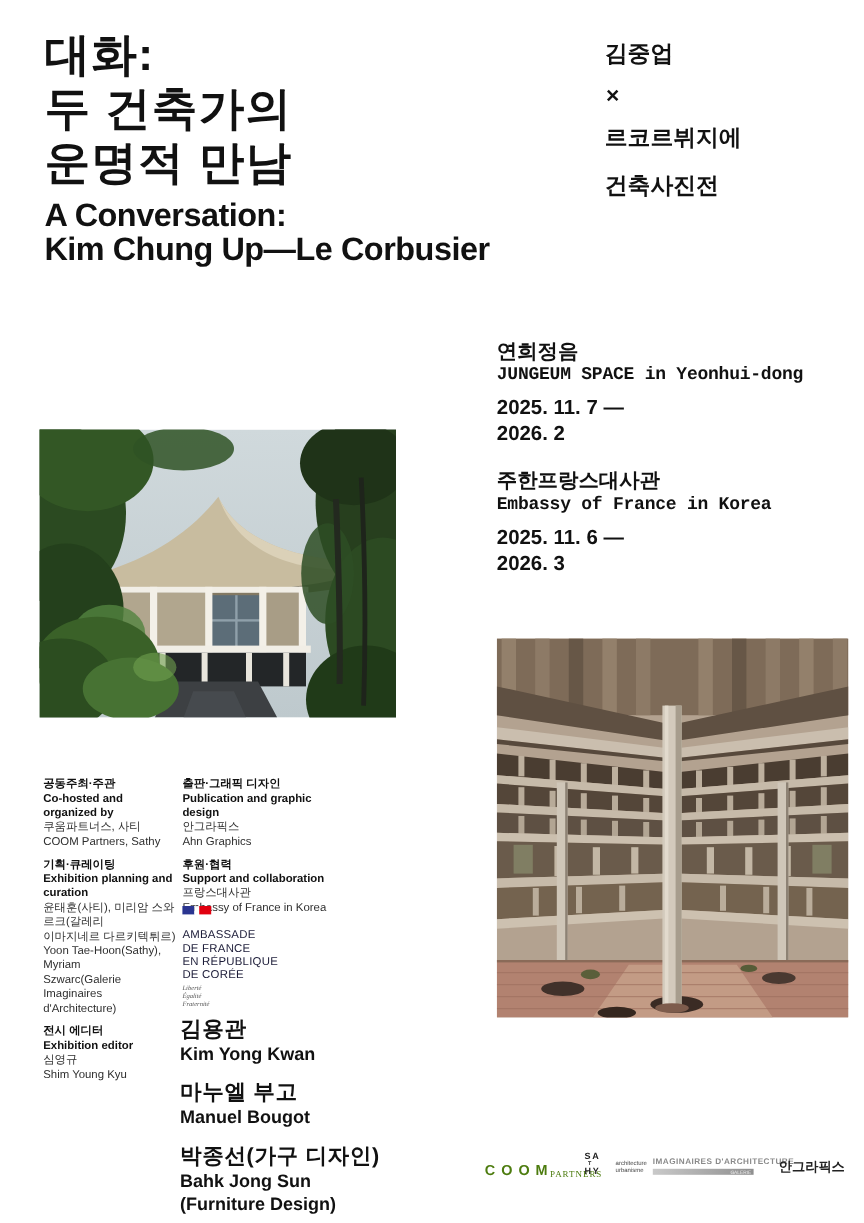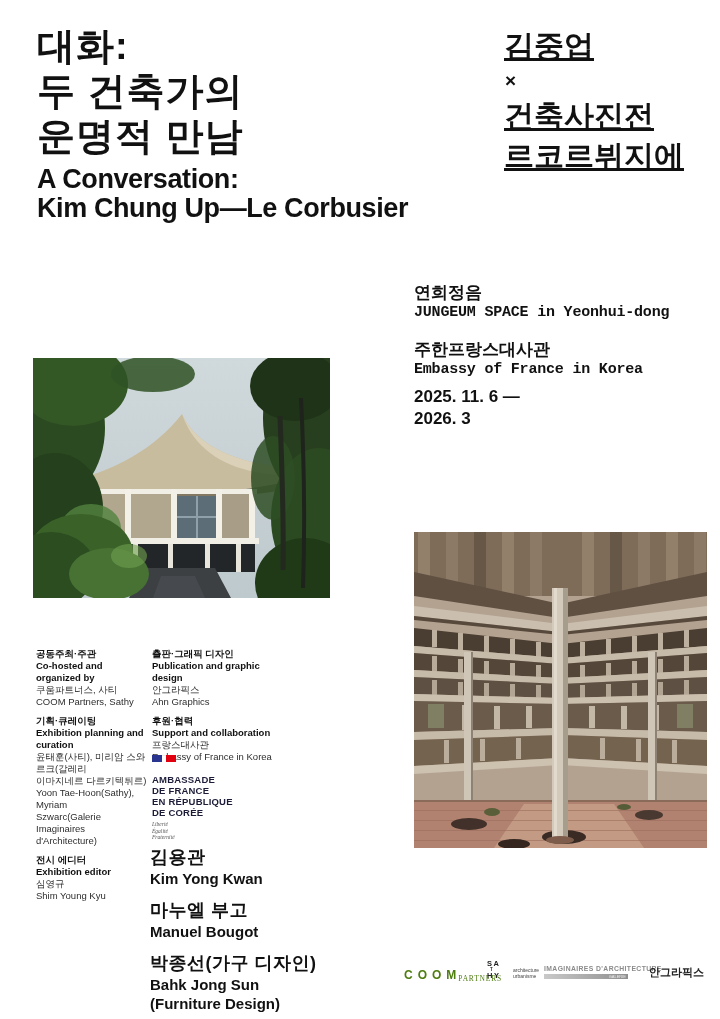--- a/index.html
+++ b/index.html
@@ -5,21 +5,21 @@
   html,body{margin:0;padding:0;background:#ffffff;}
   .poster{position:relative;width:720px;height:1019px;background:#fff;overflow:hidden;
           font-family:"Liberation Sans",sans-serif;color:#111;}
 
   
   .title-kr{position:absolute;left:37px;top:24px;font-size:38px;font-weight:900;
             line-height:45px;letter-spacing:1px;}
   .title-en{position:absolute;left:37px;top:165px;font-size:27px;font-weight:900;
             line-height:29px;letter-spacing:-0.4px;}
   .subtitle{position:absolute;left:504px;top:26px;font-weight:900;}
-  .subtitle .s-big{font-size:30px;line-height:40px;text-decoration:underline;}
+  .subtitle .s-big{font-size:19px;line-height:40px;}
   .subtitle .s-x{font-size:19px;line-height:26px;margin:2px 0 2px 1px;}
 
   
   .venues{position:absolute;left:414px;top:282px;width:300px;}
   .venue-kr{font-size:17px;font-weight:900;line-height:21px;}
   .venue-en{font-size:15px;font-weight:700;line-height:19px;letter-spacing:-0.2px;font-family:Liberation Mono, monospace;}
   .venue-dates{margin-top:7px;font-size:17px;font-weight:700;line-height:22px;}
   .venue{margin-bottom:17px;}
 
   
@@ -35,21 +35,21 @@
   .cgroup{margin-bottom:7px;}
   .clabel{font-weight:700;color:#111;}
   .cline{font-weight:400;color:#2e2e2e;}
 
   
   .embassy{position:absolute;left:152px;top:755px;}
   .flag{display:flex;width:24px;height:7px;margin-bottom:4px;}
   .flag .f-blue{flex:0 0 42%;background:#2A3590;}
   .flag .f-white{flex:0 0 16%;background:#ffffff;border-top:1px solid #eee;}
   .flag .f-red{flex:0 0 42%;background:#E1000F;}
-  .emb-name{font-size:9.5px;font-weight:700;line-height:11px;color:#1c1c38;letter-spacing:0.2px;margin-top:12px;}
+  .emb-name{font-size:9.5px;font-weight:400;line-height:11px;color:#1c1c38;letter-spacing:0.2px;margin-top:12px;}
   .emb-motto{margin-top:3px;font-family:"Liberation Serif",serif;font-style:italic;
              font-size:5.5px;line-height:6.5px;color:#555;}
 
   
   .names{position:absolute;left:150px;top:846px;}
   .name-group{margin-bottom:11px;}
   .name-kr{font-size:18px;font-weight:700;line-height:23px;letter-spacing:0.5px;}
   .name-en{font-size:15px;font-weight:700;line-height:19px;}
 
   
@@ -79,28 +79,32 @@
   </div>
 
   <div class="title-en">
     <div>A Conversation:</div>
     <div>Kim Chung Up—Le Corbusier</div>
   </div>
 
   <div class="subtitle">
     <div class="s-big">김중업</div>
     <div class="s-x">×</div>
+    <div class="s-big">르코르뷔지에</div>
     <div class="s-big">건축사진전</div>
-    <div class="s-big">르코르뷔지에</div>
   </div>
 
   <div class="venues">
     <div class="venue">
       <div class="venue-kr">연희정음</div>
       <div class="venue-en">JUNGEUM SPACE in Yeonhui-dong</div>
+      <div class="venue-dates">
+        <div>2025. 11. 7 —</div>
+        <div>2026. 2</div>
+      </div>
     </div>
     <div class="venue">
       <div class="venue-kr">주한프랑스대사관</div>
       <div class="venue-en">Embassy of France in Korea</div>
       <div class="venue-dates">
         <div>2025. 11. 6 —</div>
         <div>2026. 3</div>
       </div>
     </div>
   </div>

